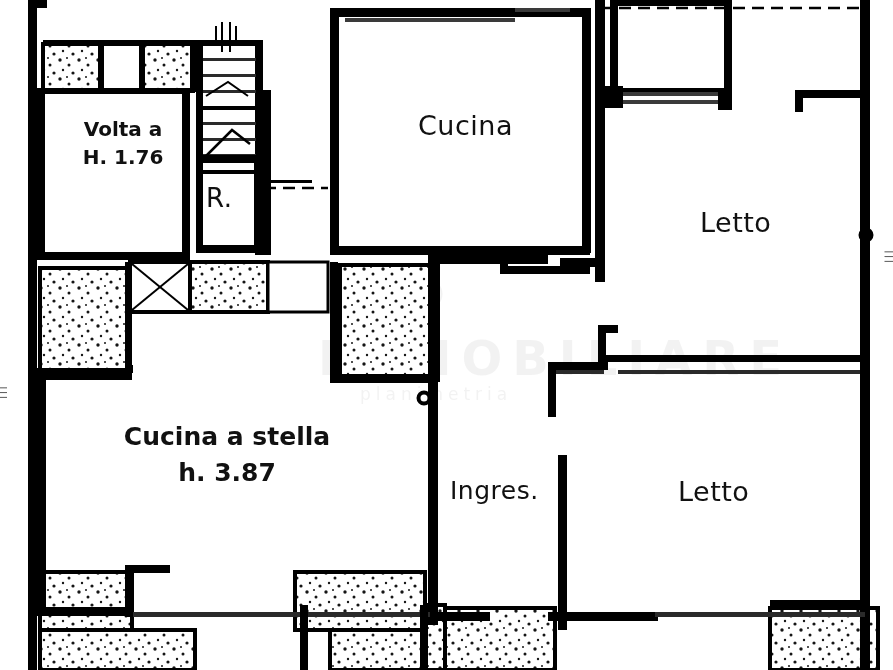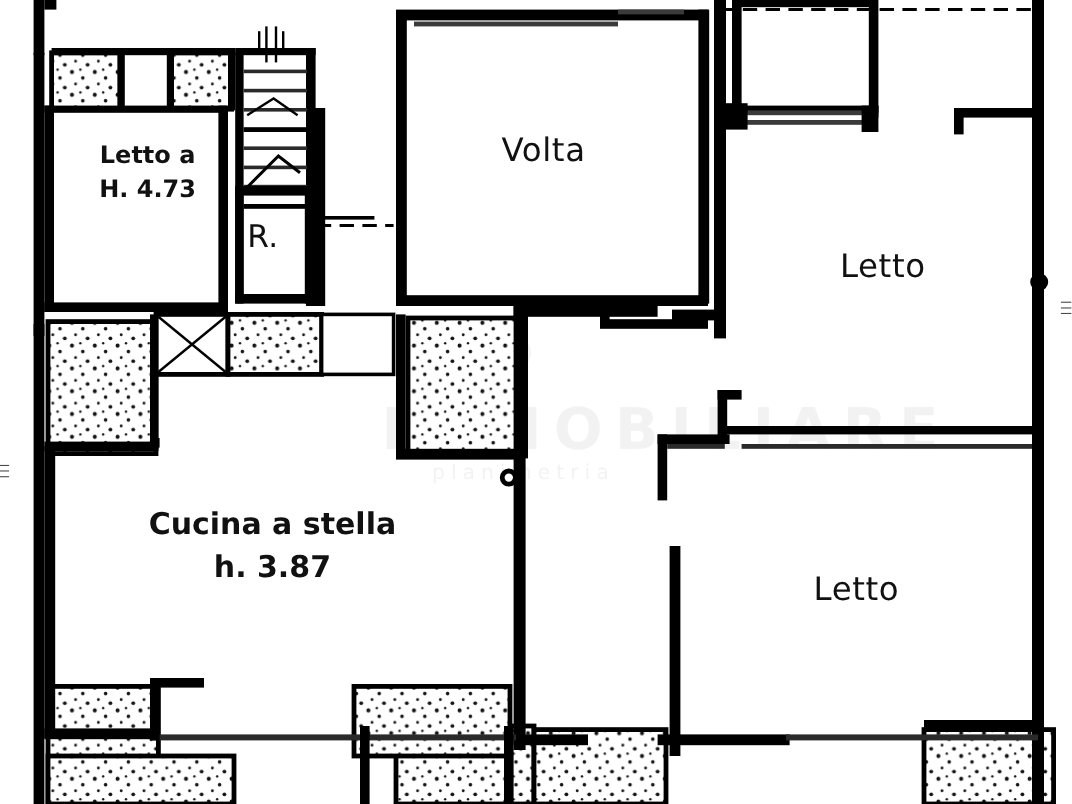--- a/index.html
+++ b/index.html
@@ -257,27 +257,28 @@
       <line x1="130" y1="262" x2="130" y2="262"></line>
     </g>
 
     <g>
       <circle cx="424" cy="398" r="5.5" fill="none" stroke="#000" stroke-width="4"></circle>
       <circle cx="866" cy="235" r="5.5" fill="none" stroke="#000" stroke-width="4"></circle>
     </g>
   </svg>
 
   <div class="label label-bold" id="lbl-volta-250">
-    <span class="ln">Letto a</span>
-    <span class="ln">H. 4.73</span>
+    <span class="ln">Volta a</span>
+    <span class="ln">H. 1.76</span>
   </div>
 
   <div class="label label-thin" id="lbl-r">R.</div>
-  <div class="label label-thin" id="lbl-cucina">Volta</div>
+  <div class="label label-thin" id="lbl-cucina">Cucina</div>
   <div class="label label-thin" id="lbl-letto-1">Letto</div>
+  <div class="label label-thin" id="lbl-ingres">Ingres.</div>
   <div class="label label-thin" id="lbl-letto-2">Letto</div>
 
   <div class="label label-bold" id="lbl-volta-275">
     <span class="ln">Cucina a stella</span>
     <span class="ln">h. 3.87</span>
   </div>
 
   <div class="edge-dim" id="dim-left">|||</div>
   <div class="edge-dim" id="dim-right">|||</div>
 

